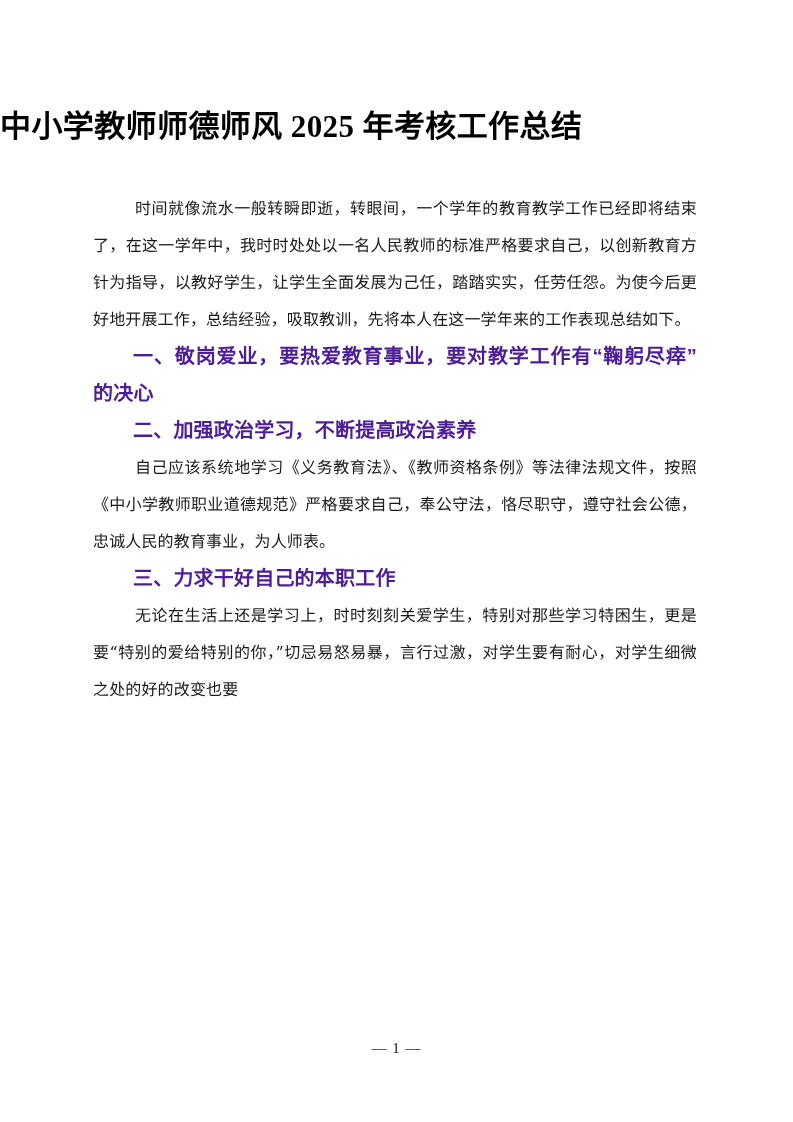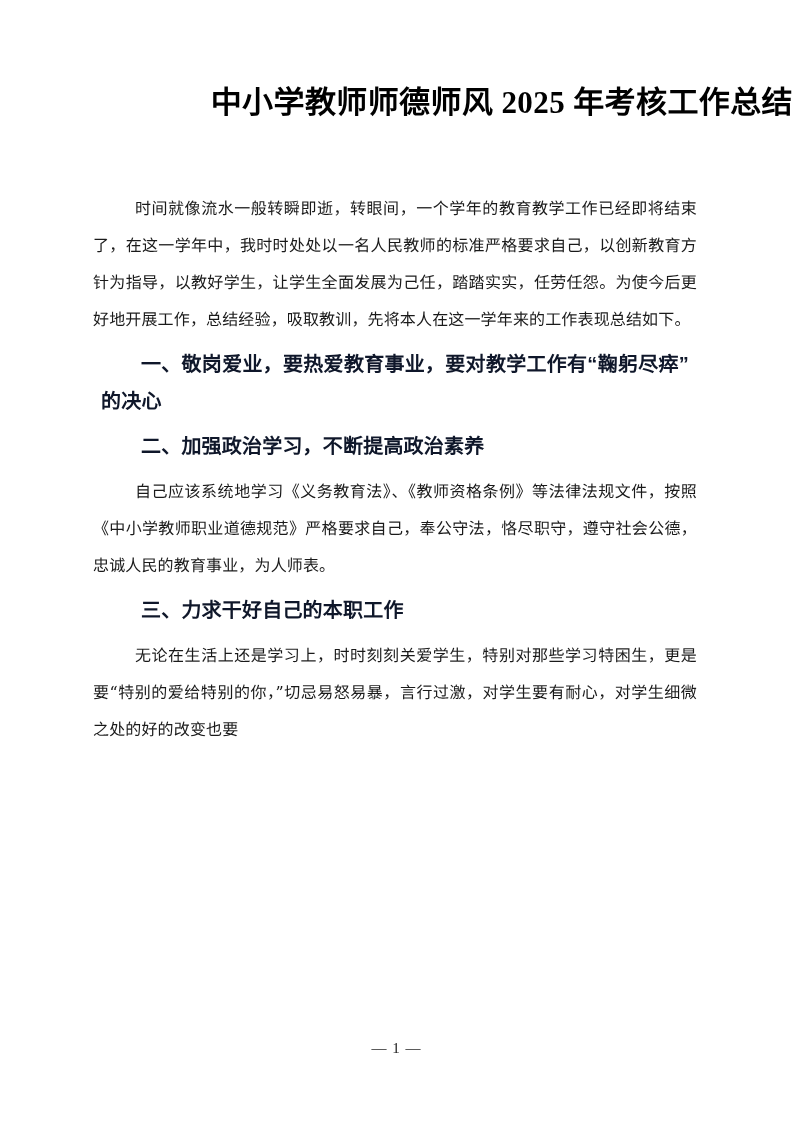--- a/index.html
+++ b/index.html
@@ -32,42 +32,42 @@
   .content {
     position: absolute;
     left: 93px;
     top: 0;
     width: 604px;
   }
 
   
   .doc-title {
     margin: 0;
-    padding-top: 80px;
-    text-align: right;
+    padding-top: 104px;
+    text-align: left;
     font-family: "Liberation Serif", "DejaVu Serif", serif;
     font-weight: bold;
     font-size: 31px;
     line-height: 46px;
     letter-spacing: 0.4px;
     color: #000000;
     white-space: normal;
   }
 
   
   .section-heading {
-    margin: 8px;
+    margin: 0;
     padding: 0;
     text-indent: 40px;
     font-family: "Liberation Sans", "DejaVu Sans", sans-serif;
     font-weight: bold;
     font-size: 20px;
     line-height: 37px;
     letter-spacing: 0.2px;
-    color: #0f172a;
+    color: #4c1d95;
     text-align: justify;
     text-justify: inter-character;
   }
 
   
   .body-para {
     margin: 0;
     padding: 0;
     text-indent: 42px;
     font-family: "DejaVu Serif", "Liberation Serif", serif;

